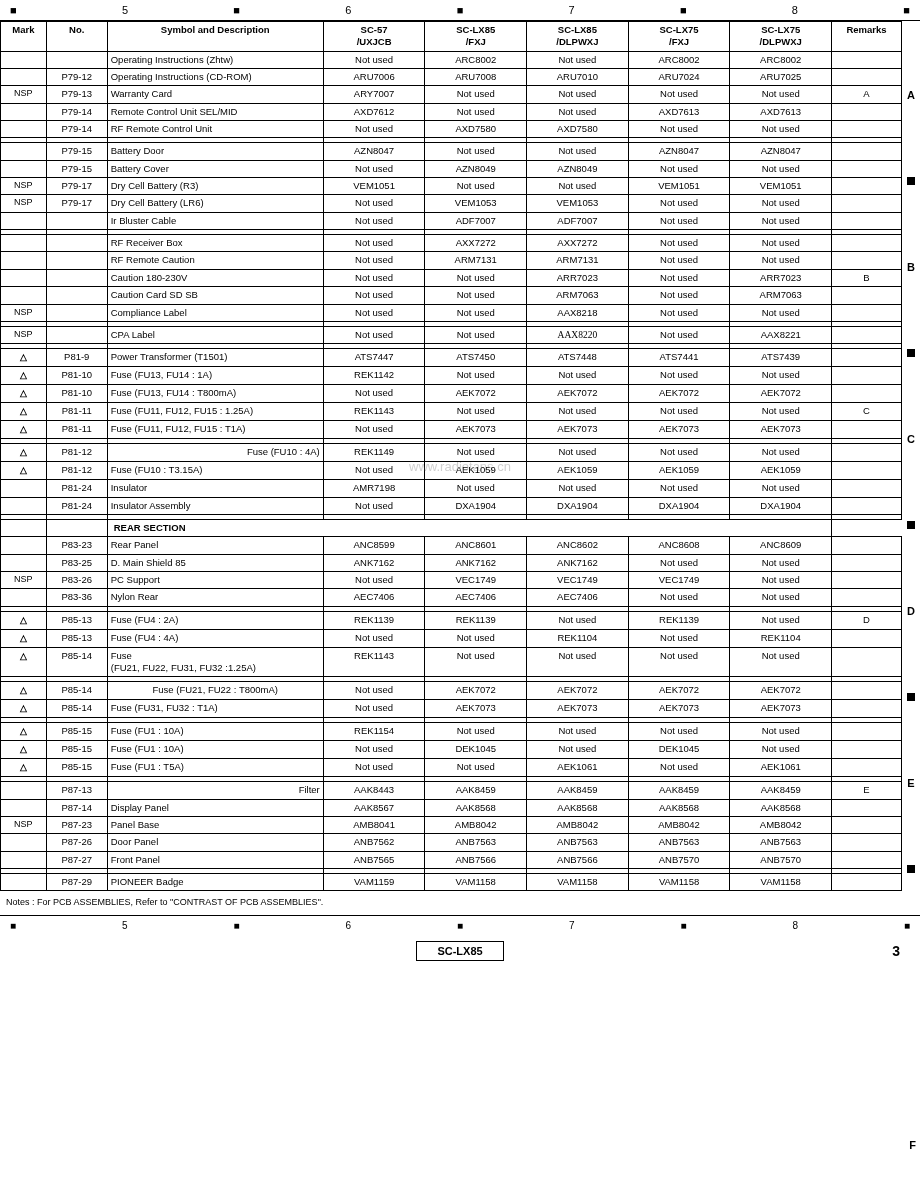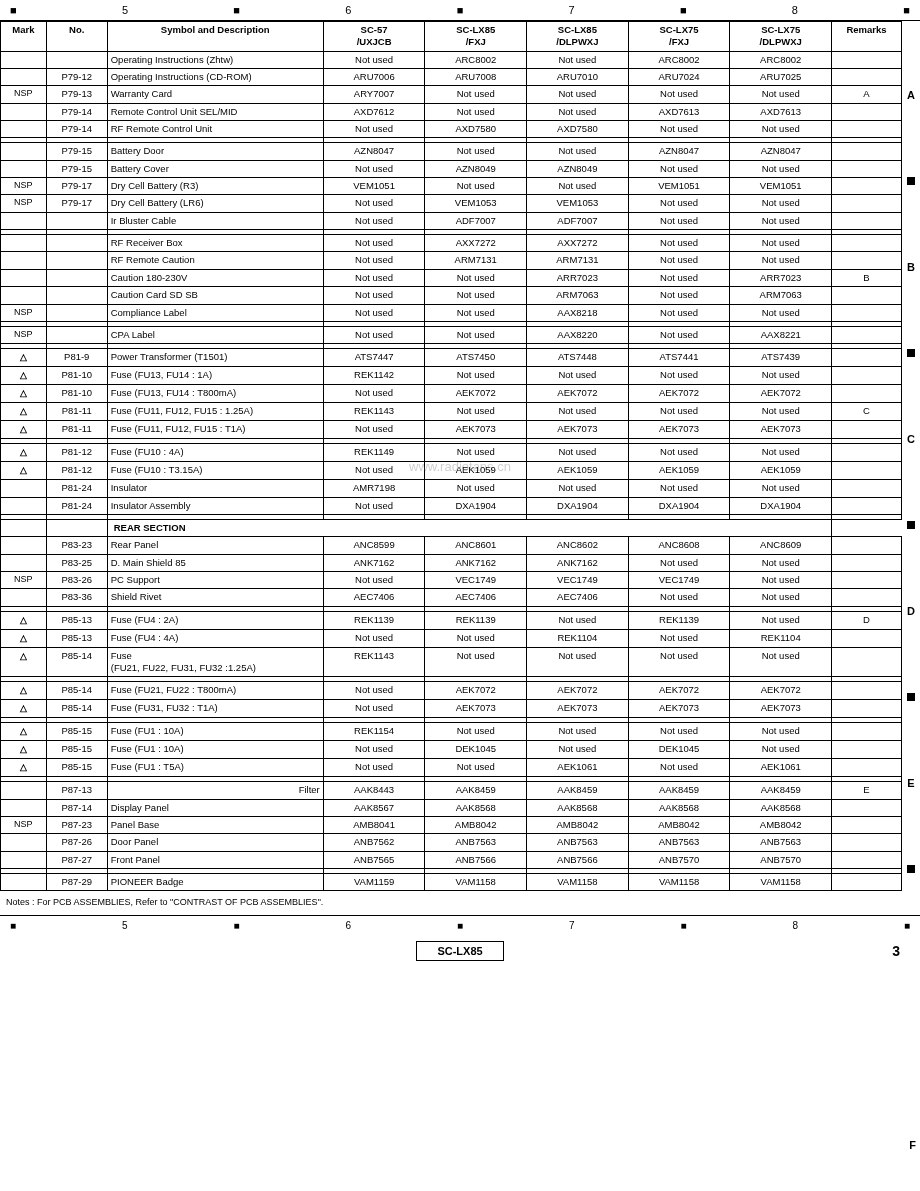--- a/index.html
+++ b/index.html
@@ -358,21 +358,21 @@
             <td style="text-align: center; white-space: pre-line; border-top: 1px solid rgb(0, 0, 0); border-bottom: 1px solid rgb(0, 0, 0);"></td>
             <td style="text-align: center; white-space: pre-line; border-top: 1px solid rgb(0, 0, 0); border-bottom: 1px solid rgb(0, 0, 0);"></td>
             <td style="text-align: center; white-space: pre-line; border-top: 1px solid rgb(0, 0, 0); border-bottom: 1px solid rgb(0, 0, 0);"></td>
           </tr>
           <tr>
             <td style="text-align: center; white-space: pre-line; font-size: 9px;">NSP</td>
             <td style="text-align: center; white-space: pre-line; border-top: 1px solid rgb(0, 0, 0); border-bottom: 1px solid rgb(0, 0, 0);"></td>
             <td style="text-align: left; white-space: pre-line;">CPA Label</td>
             <td style="text-align: center; white-space: pre-line;">Not used</td>
             <td style="text-align: center; white-space: pre-line;">Not used</td>
-            <td style="text-align: center; white-space: pre-line;">AAX8220</td>
+            <td style="text-align: center; white-space: pre-line; font-family: Liberation Serif, serif;">AAX8220</td>
             <td style="text-align: center; white-space: pre-line;">Not used</td>
             <td style="text-align: center; white-space: pre-line;">AAX8221</td>
             <td style="text-align: center; white-space: pre-line; border-top: 1px solid rgb(0, 0, 0); border-bottom: 1px solid rgb(0, 0, 0);"></td>
           </tr>
           <tr>
             <td style="text-align: center; white-space: pre-line; border-top: 1px solid rgb(0, 0, 0); border-bottom: 1px solid rgb(0, 0, 0);"></td>
             <td style="text-align: center; white-space: pre-line; border-top: 1px solid rgb(0, 0, 0); border-bottom: 1px solid rgb(0, 0, 0);"></td>
             <td style="text-align: left; white-space: pre-line; border-top: 1px solid rgb(0, 0, 0); border-bottom: 1px solid rgb(0, 0, 0);"></td>
             <td style="text-align: center; white-space: pre-line; border-top: 1px solid rgb(0, 0, 0); border-bottom: 1px solid rgb(0, 0, 0);"></td>
             <td style="text-align: center; white-space: pre-line; border-top: 1px solid rgb(0, 0, 0); border-bottom: 1px solid rgb(0, 0, 0);"></td>
@@ -443,21 +443,21 @@
             <td style="text-align: center; white-space: pre-line; border-top: 1px solid rgb(0, 0, 0); border-bottom: 1px solid rgb(0, 0, 0);"></td>
             <td style="text-align: center; white-space: pre-line; border-top: 1px solid rgb(0, 0, 0); border-bottom: 1px solid rgb(0, 0, 0);"></td>
             <td style="text-align: center; white-space: pre-line; border-top: 1px solid rgb(0, 0, 0); border-bottom: 1px solid rgb(0, 0, 0);"></td>
             <td style="text-align: center; white-space: pre-line; border-top: 1px solid rgb(0, 0, 0); border-bottom: 1px solid rgb(0, 0, 0);"></td>
             <td style="text-align: center; white-space: pre-line; border-top: 1px solid rgb(0, 0, 0); border-bottom: 1px solid rgb(0, 0, 0);"></td>
             <td style="text-align: center; white-space: pre-line; border-top: 1px solid rgb(0, 0, 0); border-bottom: 1px solid rgb(0, 0, 0);"></td>
           </tr>
           <tr>
             <td style="text-align: center; white-space: pre-line;"><span class="warn-icon" style="font-size: 9px; border: none;">△</span></td>
             <td style="text-align: center; white-space: pre-line;">P81-12</td>
-            <td style="text-align: left; white-space: pre-line;">Fuse (FU10 : 4A)</td>
+            <td style="text-align: right; white-space: pre-line;">Fuse (FU10 : 4A)</td>
             <td style="text-align: center; white-space: pre-line;">REK1149</td>
             <td style="text-align: center; white-space: pre-line;">Not used</td>
             <td style="text-align: center; white-space: pre-line;">Not used</td>
             <td style="text-align: center; white-space: pre-line;">Not used</td>
             <td style="text-align: center; white-space: pre-line;">Not used</td>
             <td style="text-align: center; white-space: pre-line; border-top: 1px solid rgb(0, 0, 0); border-bottom: 1px solid rgb(0, 0, 0);"></td>
           </tr>
           <tr>
             <td style="text-align: center; white-space: pre-line;"><span class="warn-icon" style="font-size: 9px; border: none;">△</span></td>
             <td style="text-align: center; white-space: pre-line;">P81-12</td>
@@ -536,21 +536,21 @@
             <td style="text-align: center; white-space: pre-line;">Not used</td>
             <td style="text-align: center; white-space: pre-line;">VEC1749</td>
             <td style="text-align: center; white-space: pre-line;">VEC1749</td>
             <td style="text-align: center; white-space: pre-line;">VEC1749</td>
             <td style="text-align: center; white-space: pre-line;">Not used</td>
             <td style="text-align: center; white-space: pre-line; border-top: 1px solid rgb(0, 0, 0); border-bottom: 1px solid rgb(0, 0, 0);"></td>
           </tr>
           <tr>
             <td style="text-align: center; white-space: pre-line; border-top: 1px solid rgb(0, 0, 0); border-bottom: 1px solid rgb(0, 0, 0);"></td>
             <td style="text-align: center; white-space: pre-line;">P83-36</td>
-            <td style="text-align: left; white-space: pre-line;">Shield Rivet</td>
+            <td style="text-align: left; white-space: pre-line;">Nylon Rear</td>
             <td style="text-align: center; white-space: pre-line;">AEC7406</td>
             <td style="text-align: center; white-space: pre-line;">AEC7406</td>
             <td style="text-align: center; white-space: pre-line;">AEC7406</td>
             <td style="text-align: center; white-space: pre-line;">Not used</td>
             <td style="text-align: center; white-space: pre-line;">Not used</td>
             <td style="text-align: center; white-space: pre-line; border-top: 1px solid rgb(0, 0, 0); border-bottom: 1px solid rgb(0, 0, 0);"></td>
           </tr>
           <tr>
             <td style="text-align: center; white-space: pre-line; border-top: 1px solid rgb(0, 0, 0); border-bottom: 1px solid rgb(0, 0, 0);"></td>
             <td style="text-align: center; white-space: pre-line; border-top: 1px solid rgb(0, 0, 0); border-bottom: 1px solid rgb(0, 0, 0);"></td>
@@ -603,21 +603,21 @@
             <td style="text-align: center; white-space: pre-line; border-top: 1px solid rgb(0, 0, 0); border-bottom: 1px solid rgb(0, 0, 0);"></td>
             <td style="text-align: center; white-space: pre-line; border-top: 1px solid rgb(0, 0, 0); border-bottom: 1px solid rgb(0, 0, 0);"></td>
             <td style="text-align: center; white-space: pre-line; border-top: 1px solid rgb(0, 0, 0); border-bottom: 1px solid rgb(0, 0, 0);"></td>
             <td style="text-align: center; white-space: pre-line; border-top: 1px solid rgb(0, 0, 0); border-bottom: 1px solid rgb(0, 0, 0);"></td>
             <td style="text-align: center; white-space: pre-line; border-top: 1px solid rgb(0, 0, 0); border-bottom: 1px solid rgb(0, 0, 0);"></td>
             <td style="text-align: center; white-space: pre-line; border-top: 1px solid rgb(0, 0, 0); border-bottom: 1px solid rgb(0, 0, 0);"></td>
           </tr>
           <tr>
             <td style="text-align: center; white-space: pre-line;"><span class="warn-icon" style="font-size: 9px; border: none;">△</span></td>
             <td style="text-align: center; white-space: pre-line;">P85-14</td>
-            <td style="text-align: left; white-space: pre-line; margin-top: 48px;">Fuse (FU21, FU22 : T800mA)</td>
+            <td style="text-align: center; white-space: pre-line; margin-top: 48px;">Fuse (FU21, FU22 : T800mA)</td>
             <td style="text-align: center; white-space: pre-line;">Not used</td>
             <td style="text-align: center; white-space: pre-line;">AEK7072</td>
             <td style="text-align: center; white-space: pre-line;">AEK7072</td>
             <td style="text-align: center; white-space: pre-line;">AEK7072</td>
             <td style="text-align: center; white-space: pre-line;">AEK7072</td>
             <td style="text-align: center; white-space: pre-line; border-top: 1px solid rgb(0, 0, 0); border-bottom: 1px solid rgb(0, 0, 0);"></td>
           </tr>
           <tr>
             <td style="text-align: center; white-space: pre-line;"><span class="warn-icon" style="font-size: 9px; border: none;">△</span></td>
             <td style="text-align: center; white-space: pre-line;">P85-14</td>

